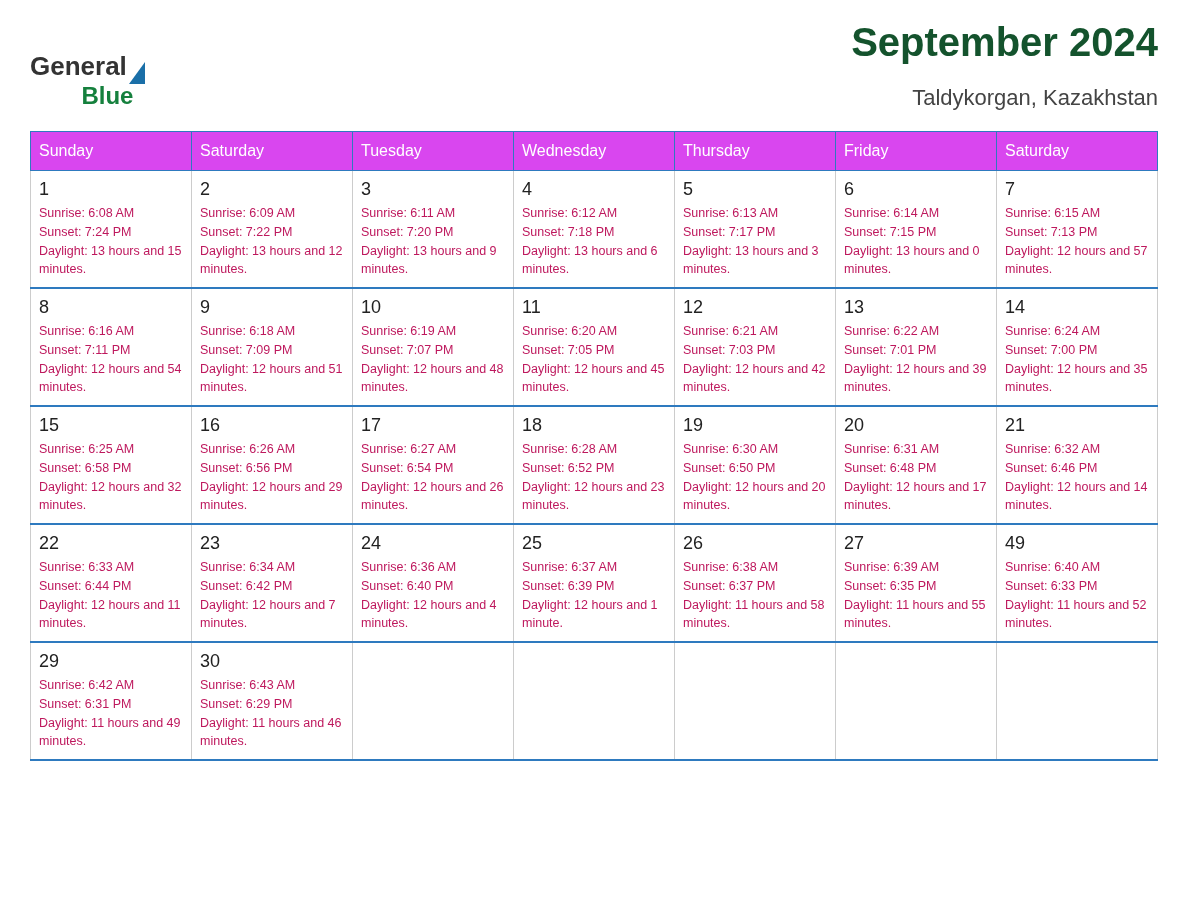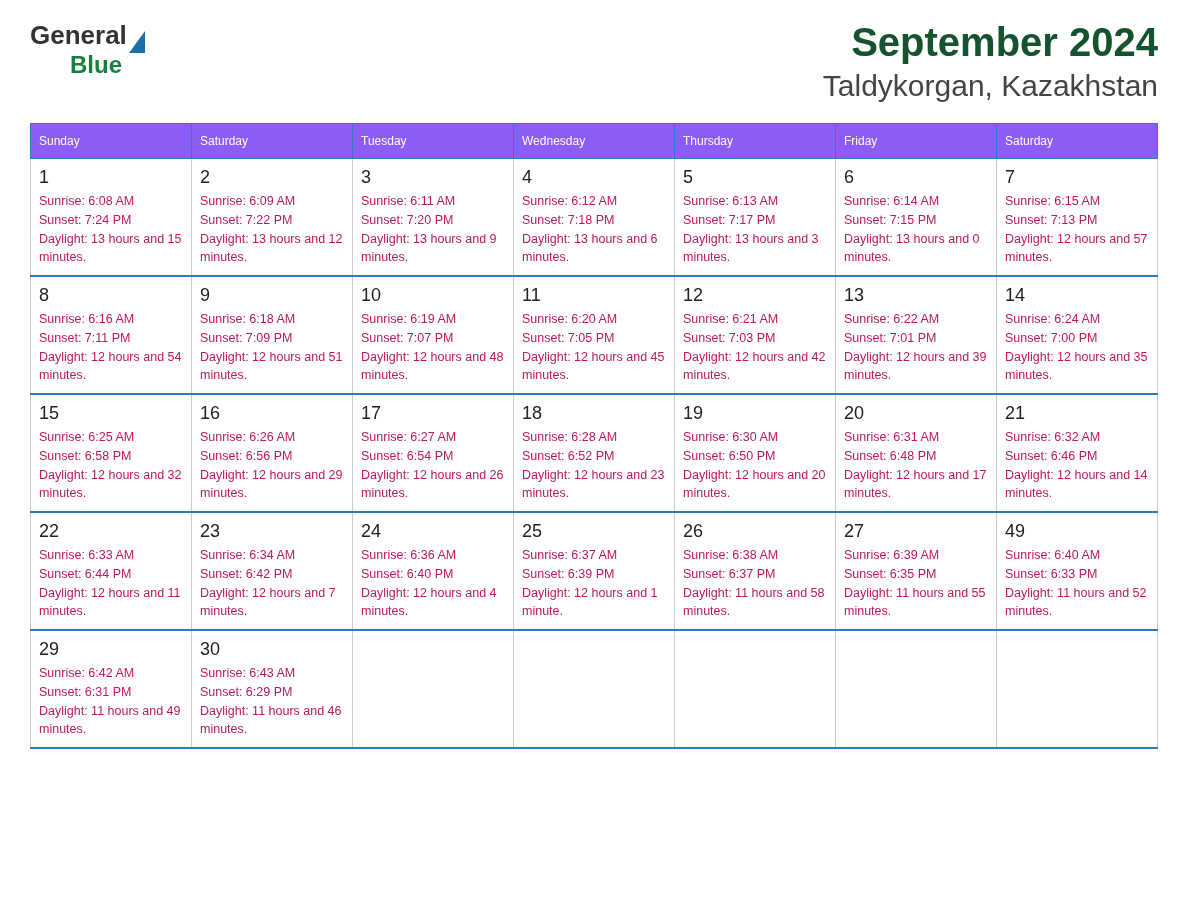--- a/index.html
+++ b/index.html
@@ -38,34 +38,34 @@
     }
     .title-block {
       text-align: right;
     }
     .month-year {
       font-size: 40px;
       font-weight: bold;
       color: #14532d;
     }
     .location {
-      font-size: 30px;
+      font-size: 22px;
       color: #444;
-      margin-top: 4px;
+      margin-top: 20px;
     }
     table {
       width: 100%;
       border-collapse: collapse;
     }
     thead tr th {
-      background-color: #8b5cf6;
+      background-color: #d946ef;
       color: #fff;
       padding: 10px 8px;
       text-align: left;
-      font-size: 12px;
+      font-size: 16px;
       font-weight: normal;
       border: 1px solid #2e7abf;
     }
     tbody tr td {
       vertical-align: top;
       padding: 8px 8px;
       border: 1px solid #ccc;
       font-size: 13px;
       color: #333;
       width: calc(100% / 7);
@@ -86,21 +86,21 @@
     }
     td.empty {
       background: #fff;
     }
   </style>
 </head>
 <body>
 
 <div class="header">
   <div class="logo">
-    <div style="display:flex; flex-direction:column; align-items:flex-start;">
+    <div style="display:flex; flex-direction:column; align-items:center;margin-top:31px;">
       <div class="logo-wrapper">
         <span class="logo-text-general">General</span>
         <div style="display:flex; flex-direction:column; align-items:flex-end; margin-left:2px;">
           <div style="width:0;height:0;border-left:16px solid transparent;border-right:0;border-bottom:22px solid #1a6fa8;align-self:flex-end;margin-bottom:-2px;"></div>
         </div>
       </div>
       <span class="logo-text-blue" style="margin-left: 40px;">Blue</span>
     </div>
   </div>
   <div class="title-block">

